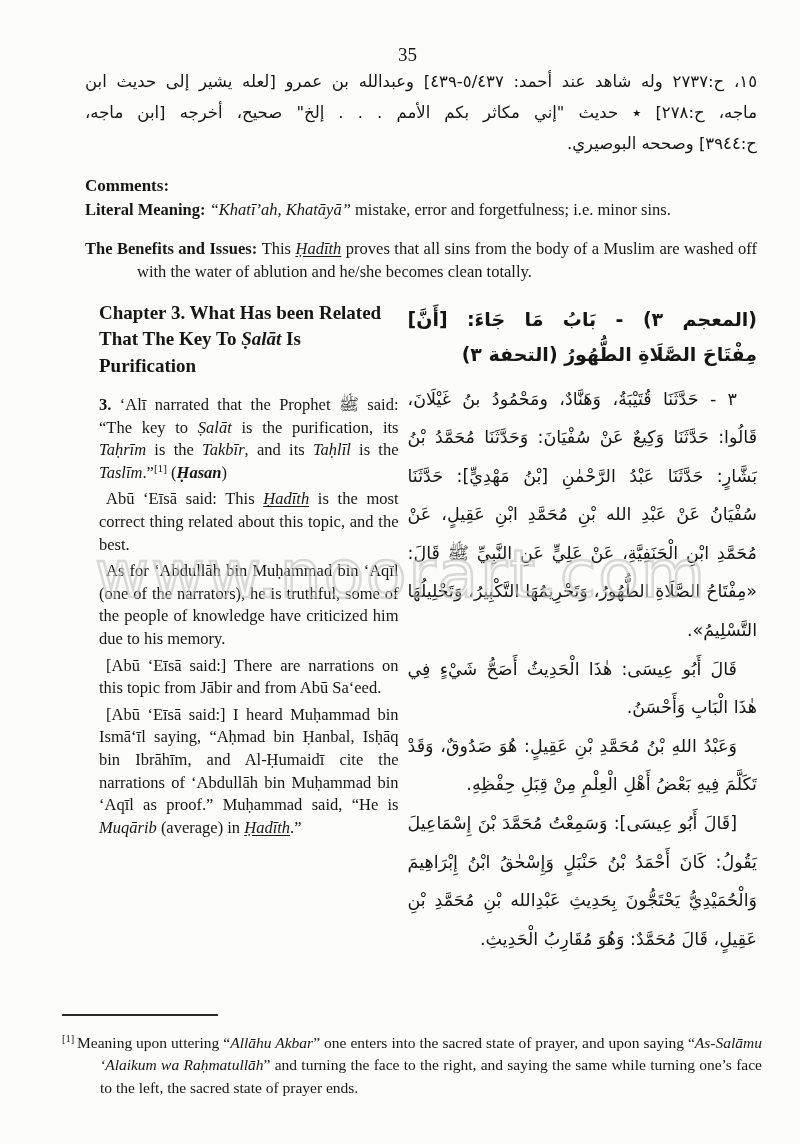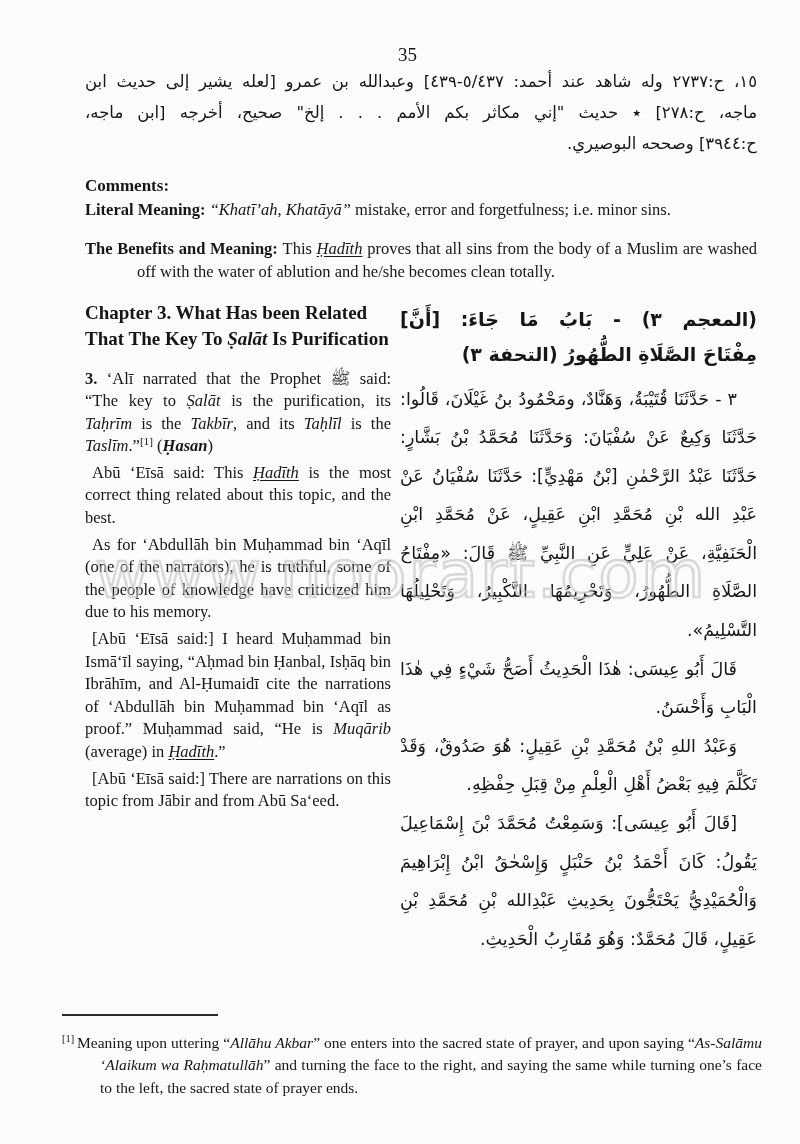--- a/index.html
+++ b/index.html
@@ -24,21 +24,21 @@
          font-size:16.5px;line-height:31px;}
   .intro .l{text-align:justify;}
   .intro .l.just{text-align-last:justify;}
   .intro .l.end{text-align:right;}
   
   .comments-h{font-weight:bold;font-size:17px;margin-top:17px;}
   .hang{padding-left:52px;text-indent:-52px;font-size:16.5px;line-height:22.5px;
         text-align:justify;margin-top:3px;}
   
   .cols{display:flex;gap:9px;margin-top:12px;}
-  .col-l{width:306px;}
+  .col-l{width:306px;margin-left:14px;}
   .col-r{width:357px;}
   .chap-h{font-weight:bold;font-size:19px;line-height:26.5px;}
   .col-l p{margin:4px 0 0 0;font-size:16.5px;line-height:22.6px;text-align:justify;}
   .col-l p.ind{text-indent:7px;}
   .col-l p.first{margin-top:15px;}
   sup{vertical-align:super;font-size:68%;line-height:0;}
   .it{font-style:italic;}
   .bd{font-weight:bold;}
   .bdit{font-weight:bold;font-style:italic;}
   .iu{font-style:italic;text-decoration:underline;text-underline-offset:2px;}
@@ -75,31 +75,31 @@
     <span class="hdr-page">35</span>
 
     <div class="intro">
       <div class="l just">١٥، ح:٢٧٣٧ وله شاهد عند أحمد: ٥/٤٣٧-٤٣٩] وعبدالله بن عمرو [لعله يشير إلى حديث ابن</div>
       <div class="l just">ماجه، ح:٢٧٨] ٭ حديث "إني مكاثر بكم الأمم . . . إلخ" صحيح، أخرجه [ابن ماجه،</div>
       <div class="l end">ح:٣٩٤٤] وصححه البوصيري.</div>
     </div>
 
     <div class="comments-h">Comments:</div>
     <p class="hang"><span class="bd">Literal Meaning:  </span><span class="it">“Khatī’ah, Khatāyā”</span><span> mistake, error and forgetfulness; i.e. minor sins.</span></p>
-    <p class="hang"><span class="bd">The Benefits and Meaning:  </span><span>This </span><span class="iu">Ḥadīth</span><span> proves that all sins from the body of a Muslim are washed off with the water of ablution and he/she becomes clean totally.</span></p>
+    <p class="hang"><span class="bd">The Benefits and Issues:  </span><span>This </span><span class="iu">Ḥadīth</span><span> proves that all sins from the body of a Muslim are washed off with the water of ablution and he/she becomes clean totally.</span></p>
 
     <div class="cols">
 
       <div class="col-l">
         <div class="chap-h"><span class="bd">Chapter 3. What Has been Related That The Key To </span><span class="bdit">Ṣalāt</span><span class="bd"> Is Purification</span></div>
         <p class="first"><span class="bd">3.</span><span> ‘Alī narrated that the Prophet ﷺ said: “The key to </span><span class="it">Ṣalāt</span><span> is the purification, its </span><span class="it">Taḥrīm</span><span> is the </span><span class="it">Takbīr</span><span>, and its </span><span class="it">Taḥlīl</span><span> is the </span><span class="it">Taslīm</span><span>.”</span><sup>[1]</sup><span> (</span><span class="bdit">Ḥasan</span><span>)</span></p>
         <p class="ind"><span>Abū ‘Eīsā said: This </span><span class="iu">Ḥadīth</span><span> is the most correct thing related about this topic, and the best.</span></p>
         <p class="ind"><span>As for ‘Abdullāh bin Muḥammad bin ‘Aqīl (one of the narrators), he is truthful, some of the people of knowledge have criticized him due to his memory.</span></p>
+        <p class="ind"><span>[Abū ‘Eīsā said:] There are narrations on this topic from Jābir and from Abū Sa‘eed.</span></p>
         <p class="ind"><span>[Abū ‘Eīsā said:] I heard Muḥammad bin Ismā‘īl saying, “Aḥmad bin Ḥanbal, Isḥāq bin Ibrāhīm, and Al-Ḥumaidī cite the narrations of ‘Abdullāh bin Muḥammad bin ‘Aqīl as proof.” Muḥammad said, “He is </span><span class="it">Muqārib</span><span> (average) in </span><span class="iu">Ḥadīth</span><span>.”</span></p>
-        <p class="ind"><span>[Abū ‘Eīsā said:] There are narrations on this topic from Jābir and from Abū Sa‘eed.</span></p>
       </div>
 
       <div class="col-r ar">
         <div class="chap-ar">
           <div class="l1">(المعجم ٣) - بَابُ مَا جَاءَ: [أَنَّ]</div>
           <div class="l2">مِفْتَاحَ الصَّلَاةِ الطُّهُورُ (التحفة ٣)</div>
         </div>
         <p class="first">٣ - حَدَّثَنَا قُتَيْبَةُ، وَهَنَّادٌ، ومَحْمُودُ بنُ غَيْلَانَ، قَالُوا: حَدَّثَنَا وَكِيعٌ عَنْ سُفْيَانَ: وَحَدَّثَنَا مُحَمَّدُ بْنُ بَشَّارٍ: حَدَّثَنَا عَبْدُ الرَّحْمٰنِ [بْنُ مَهْدِيٍّ]: حَدَّثَنَا سُفْيَانُ عَنْ عَبْدِ الله بْنِ مُحَمَّدِ ابْنِ عَقِيلٍ، عَنْ مُحَمَّدِ ابْنِ الْحَنَفِيَّةِ، عَنْ عَلِيٍّ عَنِ النَّبِيِّ ﷺ قَالَ: «مِفْتَاحُ الصَّلَاةِ الطُّهُورُ، وَتَحْرِيمُهَا التَّكْبِيرُ، وَتَحْلِيلُهَا التَّسْلِيمُ».</p>
         <p>قَالَ أَبُو عِيسَى: هٰذَا الْحَدِيثُ أَصَحُّ شَيْءٍ فِي هٰذَا الْبَابِ وَأَحْسَنُ.</p>
         <p>وَعَبْدُ اللهِ بْنُ مُحَمَّدِ بْنِ عَقِيلٍ: هُوَ صَدُوقٌ، وَقَدْ تَكَلَّمَ فِيهِ بَعْضُ أَهْلِ الْعِلْمِ مِنْ قِبَلِ حِفْظِهِ.</p>

